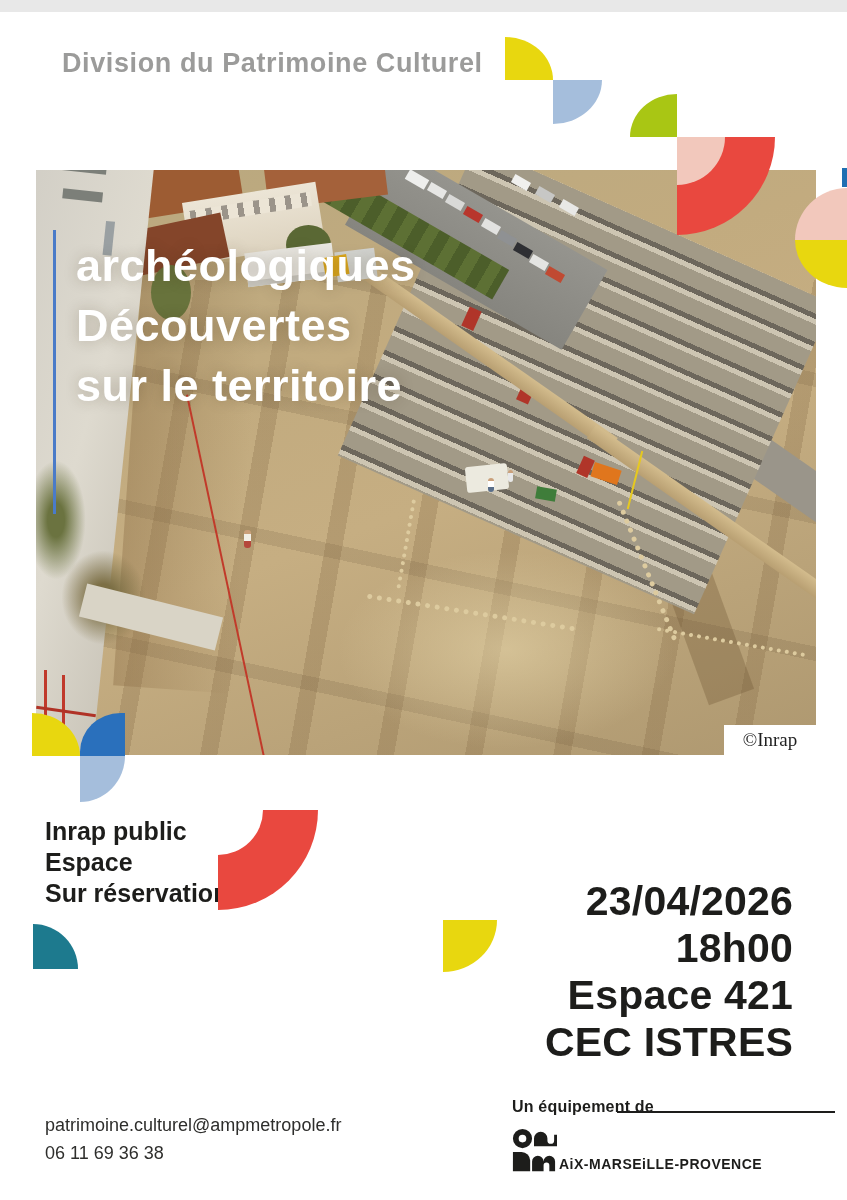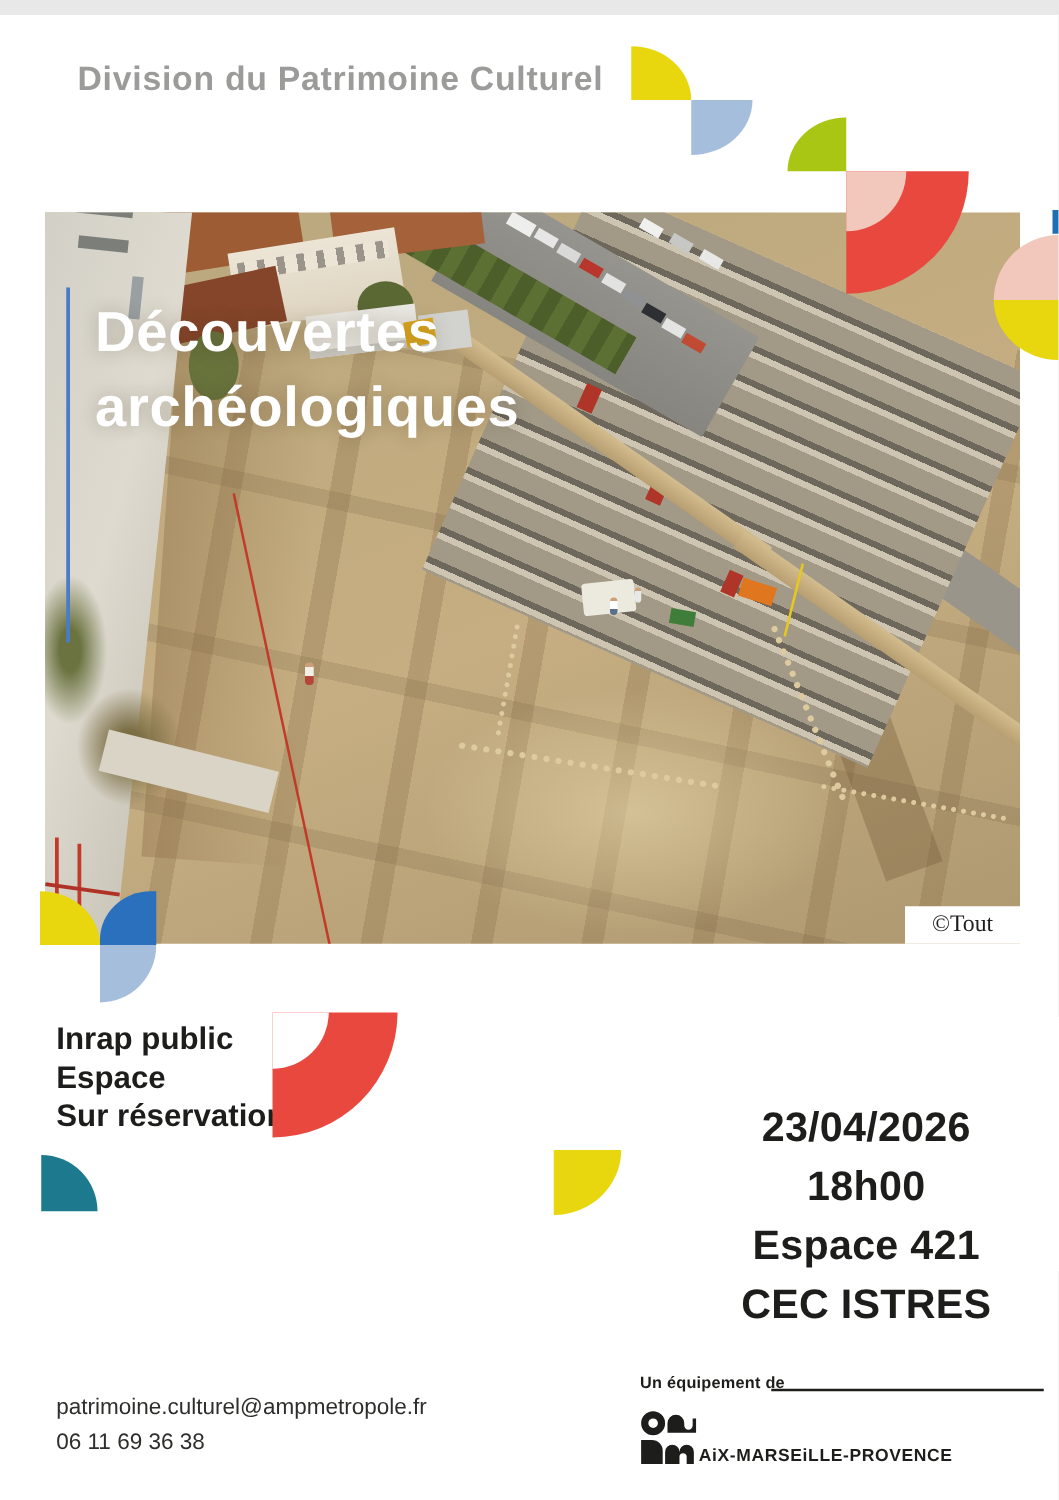--- a/index.html
+++ b/index.html
@@ -128,26 +128,26 @@
     text-shadow:0 0 14px rgba(60,45,20,.25);
   }
   .credit-box{
     left:724px; top:713px; width:92px; height:30px; background:#ffffff; z-index:5;
     display:flex; align-items:center; justify-content:center;
     font-family:"Liberation Serif", serif; font-size:19px; color:#1f1f1f;
   }
 
   
   .audience{left:45px; top:804px; font-size:25px; font-weight:bold; line-height:31px; color:#1d1d1b;}
-  .event-block{right:54px; top:866px; text-align:center; font-size:33px; font-weight:bold;
+  .event-block{right:54px; top:866px; text-align:right; font-size:41px; font-weight:bold;
     line-height:47px; color:#1d1d1b; letter-spacing:.2px;}
   .contact{left:45px; top:1099px; font-size:18px; line-height:28px; color:#2e2e2c;}
 
   
-  .partner-tagline{left:512px; top:1086px; font-size:13px; font-weight:700; letter-spacing:.2px;}
+  .partner-tagline{left:512px; top:1086px; font-size:16px; font-weight:700; letter-spacing:.2px;}
   .partner-rule{left:617px; top:1099px; width:218px; height:2px; background:#1d1d1b;}
   .partner-mark{left:511px; top:1115px; width:46px; height:48px;}
   .partner-name{left:557px; top:1112px; font-size:30px; letter-spacing:.2px; white-space:nowrap;}
   .partner-name .light{font-weight:400;}
   .partner-name .bold{font-weight:800;}
   .partner-sub{left:559px; top:1144px; font-size:14px; font-weight:700; letter-spacing:.5px; white-space:nowrap;}
 </style>
 </head>
 <body>
 
@@ -225,26 +225,27 @@
 
   <div class="q q-red tr-red"></div>
   <div class="q q-pink tr-pink"></div>
   <div class="q edge-bluesliver" style="position:absolute;"></div>
   <div class="q q-pink edge-pink"></div>
   <div class="q q-yellow edge-yellow"></div>
 
   <div class="abs accent-line"></div>
 
   <div class="abs hero-title">
+    <div>archéologiques</div>
     <div>Découvertes</div>
-    <div>archéologiques</div>
+    <div>sur le territoire</div>
   </div>
 
   <div class="abs credit-box">
-    <span>©Tout</span>
+    <span>©Inrap</span>
   </div>
 
   <div class="q q-yellow bl-yellow"></div>
   <div class="q q-blue bl-blue"></div>
   <div class="q q-lblue bl-lblue"></div>
 
   <div class="abs audience">
     <div>Inrap public</div>
     <div>Espace</div>
     <div>Sur réservation</div>

